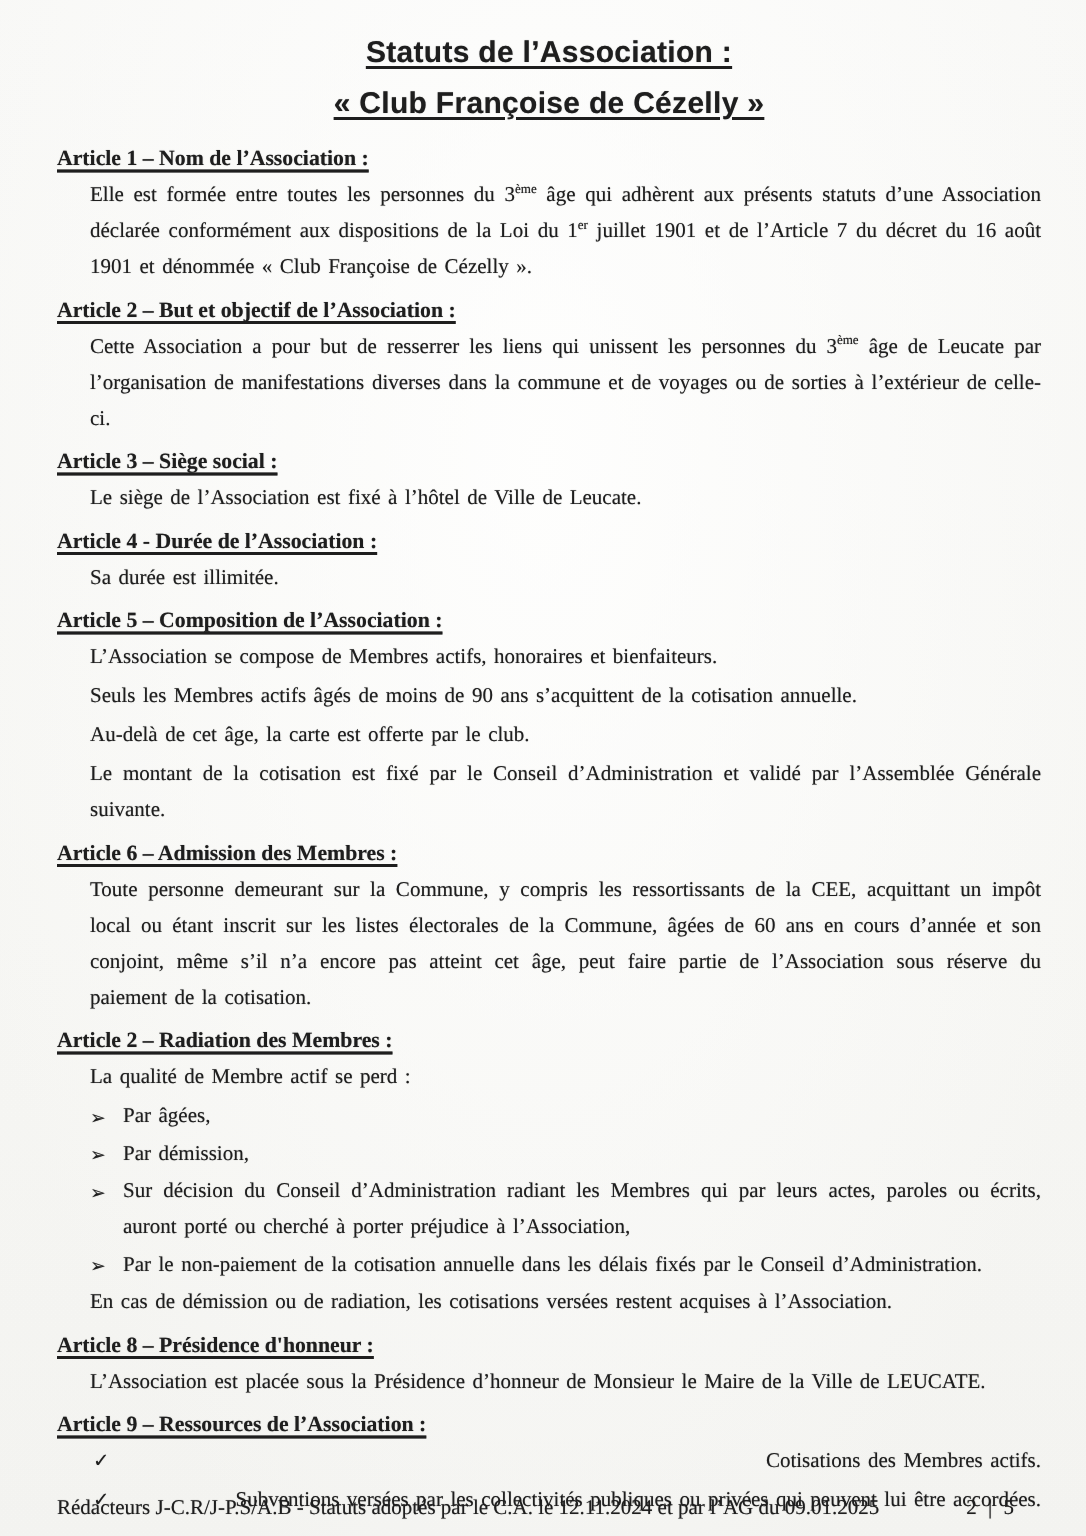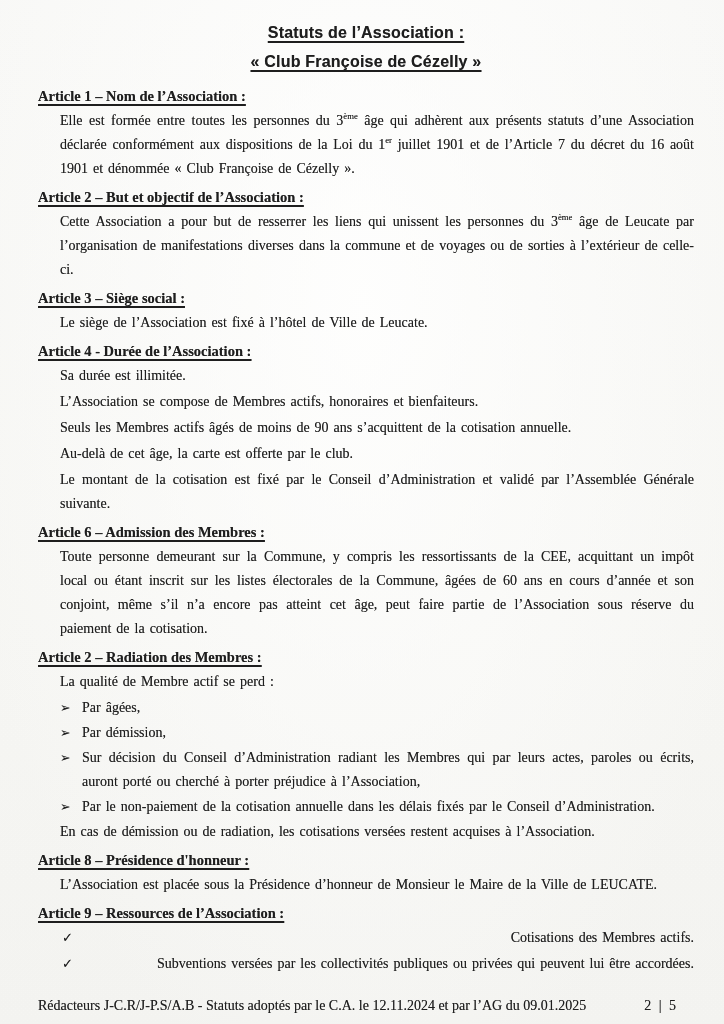--- a/index.html
+++ b/index.html
@@ -17,21 +17,21 @@
     padding: 24px 30px 0 38px;
     font-family: "Liberation Serif", "DejaVu Serif", serif;
     font-size: 14px;
     color: #1e1e1e;
     text-shadow: 0 0 0.6px rgba(30,30,30,0.55);
   }
   .doc-title {
     text-align: center;
     font-family: "Liberation Sans", "DejaVu Sans", sans-serif;
     font-weight: bold;
-    font-size: 16px;
+    font-size: 20px;
     letter-spacing: 0.2px;
     margin-bottom: 14px;
   }
   .doc-title .title-row { margin-bottom: 11px; }
   .title-line {
     display: inline-block;
     text-decoration: underline;
     text-decoration-thickness: 2px;
     text-underline-offset: 3px;
     padding: 0 4px;
@@ -122,20 +122,21 @@
     <h2 class="art-heading">Article 3 – Siège social :</h2>
     <p class="body-p no-justify">Le siège de l’Association est fixé à l’hôtel de Ville de Leucate.</p>
   </section>
 
   <section>
     <h2 class="art-heading">Article 4 - Durée de l’Association :</h2>
     <p class="body-p no-justify">Sa durée est illimitée.</p>
   </section>
 
   <section>
+    <h2 class="art-heading">Article 5 – Composition de l’Association :</h2>
     <p class="body-p no-justify">L’Association se compose de Membres actifs, honoraires et bienfaiteurs.</p>
     <p class="body-p no-justify">Seuls les Membres actifs âgés de moins de 90 ans s’acquittent de la cotisation annuelle.</p>
     <p class="body-p no-justify">Au-delà de cet âge, la carte est offerte par le club.</p>
     <p class="body-p">Le montant de la cotisation est fixé par le Conseil d’Administration et validé par l’Assemblée Générale suivante.</p>
   </section>
 
   <section>
     <h2 class="art-heading">Article 6 – Admission des Membres :</h2>
     <p class="body-p">Toute personne demeurant sur la Commune, y compris les ressortissants de la CEE, acquittant un impôt local ou étant inscrit sur les listes électorales de la Commune, âgées de 60 ans en cours d’année et son conjoint, même s’il n’a encore pas atteint cet âge, peut faire partie de l’Association sous réserve du paiement de la cotisation.</p>
   </section>

